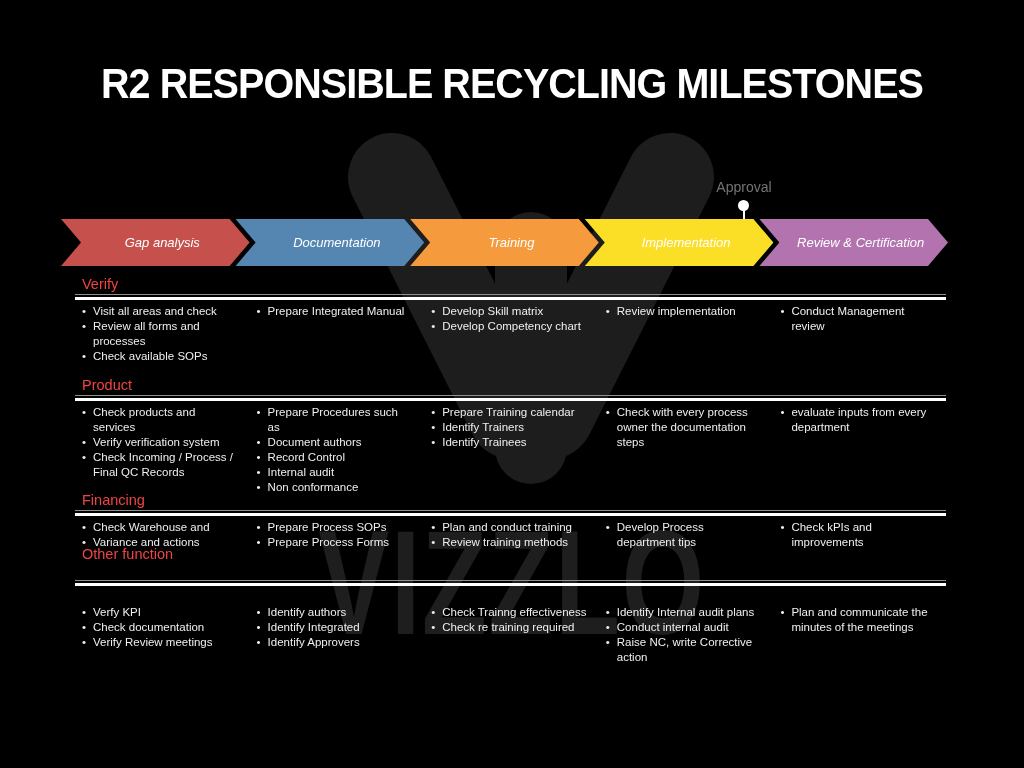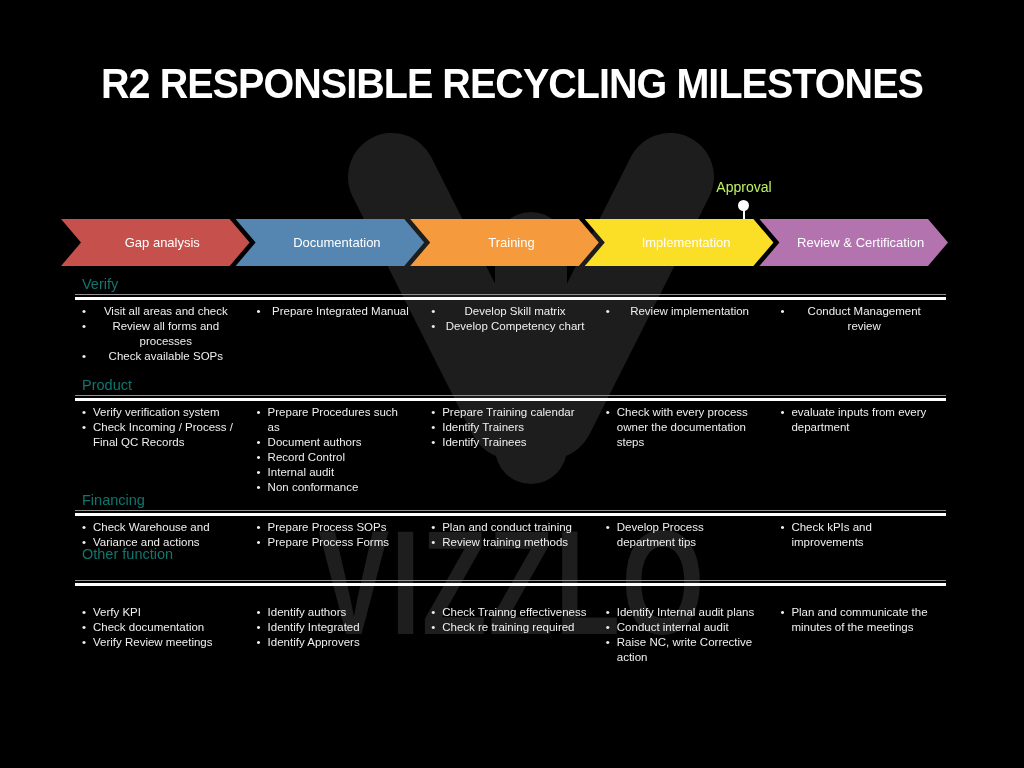--- a/index.html
+++ b/index.html
@@ -17,38 +17,38 @@
   
   #title{
     position:absolute;left:0;right:0;top:60px;z-index:3;text-align:center;
     font-size:42px;font-weight:bold;letter-spacing:-1px;color:#ffffff;
     transform:scaleX(0.94);transform-origin:50% 50%;white-space:nowrap;
   }
   
   #band{position:absolute;left:61px;top:219px;z-index:2;}
   .phase-label{
     position:absolute;top:219px;height:47px;line-height:47px;z-index:3;
-    text-align:center;font-size:13px;color:#ffffff;white-space:nowrap;
+    text-align:center;font-size:13px;color:#ffffff;white-space:nowrap;font-style:italic;
   }
   
   #milestone-label{
     position:absolute;left:684px;width:120px;top:179px;z-index:3;
-    text-align:center;font-size:14px;color:#bef264;
+    text-align:center;font-size:14px;color:#737373;
   }
   #milestone-pin-head{
     position:absolute;left:738px;top:200px;width:11px;height:11px;z-index:3;
     background:#ffffff;border-radius:50%;
   }
   #milestone-pin-stem{
     position:absolute;left:743px;top:209px;width:2px;height:11px;z-index:2;
     background:#ffffff;
   }
   
   .section-header{
-    position:absolute;left:82px;z-index:3;font-size:14.5px;color:#0f766e;white-space:nowrap;
+    position:absolute;left:82px;z-index:3;font-size:14.5px;color:#ef4444;white-space:nowrap;
   }
   .section-rule{
     position:absolute;left:75px;width:871px;height:2px;z-index:3;
     border-top:1px solid #8f8f8f;border-bottom:3px solid #ffffff;
   }
   .section-grid{
     position:absolute;left:78px;width:880px;z-index:3;display:grid;
     grid-template-columns:repeat(5,174.6px);
   }
   .cell{box-sizing:border-box;padding:0 14px 0 4px;}
@@ -87,21 +87,21 @@
     <div class="phase-label" style="left: 75px; width: 174.6px;">Gap analysis</div>
     <div class="phase-label" style="left: 249.6px; width: 174.6px;">Documentation</div>
     <div class="phase-label" style="left: 424.2px; width: 174.6px;">Training</div>
     <div class="phase-label" style="left: 598.8px; width: 174.6px;">Implementation</div>
     <div class="phase-label" style="left: 773.4px; width: 174.6px;">Review &amp; Certification</div>
   </div>
 
 <div id="sections">
     <div class="section-header" style="top: 276px;">Verify</div>
     <div class="section-rule" style="top: 294px;"></div>
-    <div class="section-grid" style="top: 304px; text-align: center;">
+    <div class="section-grid" style="top: 304px;">
       <div class="cell">
         <ul>
           <li>Visit all areas and check</li>
           <li>Review all forms and processes</li>
           <li>Check available SOPs</li>
         </ul>
       </div>
       <div class="cell">
         <ul>
           <li>Prepare Integrated Manual</li>
@@ -122,20 +122,21 @@
         <ul>
           <li>Conduct Management review</li>
         </ul>
       </div>
     </div>
     <div class="section-header" style="top: 377px;">Product</div>
     <div class="section-rule" style="top: 395px;"></div>
     <div class="section-grid" style="top: 405px;">
       <div class="cell">
         <ul>
+          <li>Check products and services</li>
           <li>Verify verification system</li>
           <li>Check Incoming / Process / Final QC Records</li>
         </ul>
       </div>
       <div class="cell">
         <ul>
           <li>Prepare Procedures such as</li>
           <li>Document authors</li>
           <li>Record Control</li>
           <li>Internal audit</li>

